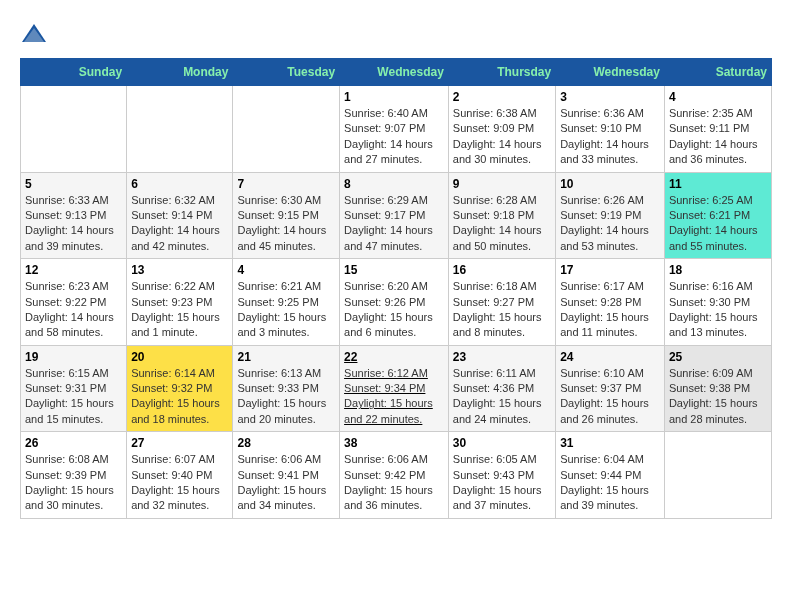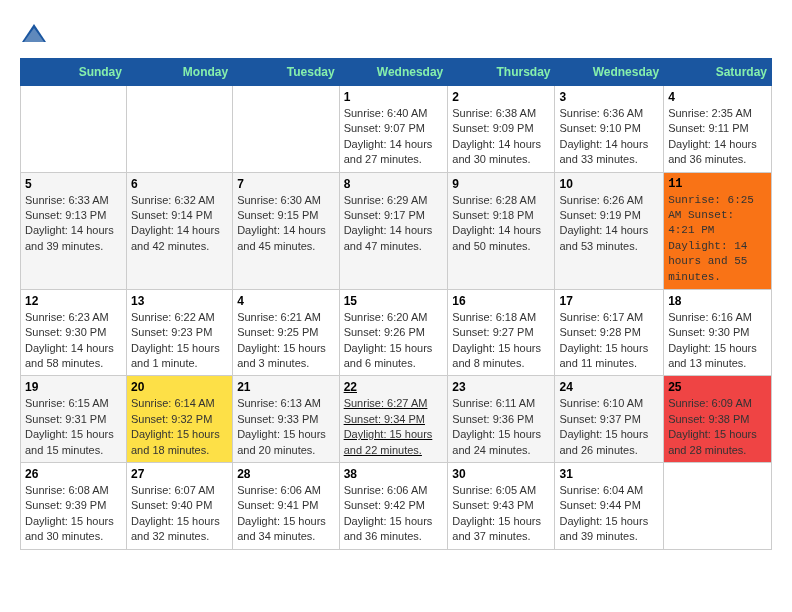--- a/index.html
+++ b/index.html
@@ -191,33 +191,33 @@
 Daylight: 14 hours
 and 50 minutes.</div>
         </td>
         <td style="background: rgb(245, 245, 245); margin-left: 8px;">
           <span class="day-num">10</span>
           <div class="day-info">Sunrise: 6:26 AM
 Sunset: 9:19 PM
 Daylight: 14 hours
 and 53 minutes.</div>
         </td>
-        <td style="background: #f97316; font-family: Liberation Mono, monospace;">
+        <td style="background: #5eead4;">
           <span class="day-num">11</span>
           <div class="day-info">Sunrise: 6:25 AM
-Sunset: 4:21 PM
+Sunset: 6:21 PM
 Daylight: 14 hours
 and 55 minutes.</div>
         </td>
       </tr>
       <tr>
         <td>
           <span class="day-num">12</span>
           <div class="day-info">Sunrise: 6:23 AM
-Sunset: 9:30 PM
+Sunset: 9:22 PM
 Daylight: 14 hours
 and 58 minutes.</div>
         </td>
         <td>
           <span class="day-num">13</span>
           <div class="day-info">Sunrise: 6:22 AM
 Sunset: 9:23 PM
 Daylight: 15 hours
 and 1 minute.</div>
         </td>
@@ -274,40 +274,40 @@
         </td>
         <td style="background: rgb(245, 245, 245);">
           <span class="day-num">21</span>
           <div class="day-info">Sunrise: 6:13 AM
 Sunset: 9:33 PM
 Daylight: 15 hours
 and 20 minutes.</div>
         </td>
         <td style="background: rgb(245, 245, 245); text-decoration: underline;">
           <span class="day-num">22</span>
-          <div class="day-info">Sunrise: 6:27 AM
+          <div class="day-info">Sunrise: 6:12 AM
 Sunset: 9:34 PM
 Daylight: 15 hours
 and 22 minutes.</div>
         </td>
         <td style="background: rgb(245, 245, 245);">
           <span class="day-num">23</span>
           <div class="day-info">Sunrise: 6:11 AM
-Sunset: 9:36 PM
+Sunset: 4:36 PM
 Daylight: 15 hours
 and 24 minutes.</div>
         </td>
         <td style="background: rgb(245, 245, 245);">
           <span class="day-num">24</span>
           <div class="day-info">Sunrise: 6:10 AM
 Sunset: 9:37 PM
 Daylight: 15 hours
 and 26 minutes.</div>
         </td>
-        <td style="background: #ef4444;">
+        <td style="background: #e5e5e5;">
           <span class="day-num">25</span>
           <div class="day-info">Sunrise: 6:09 AM
 Sunset: 9:38 PM
 Daylight: 15 hours
 and 28 minutes.</div>
         </td>
       </tr>
       <tr>
         <td>
           <span class="day-num">26</span>

